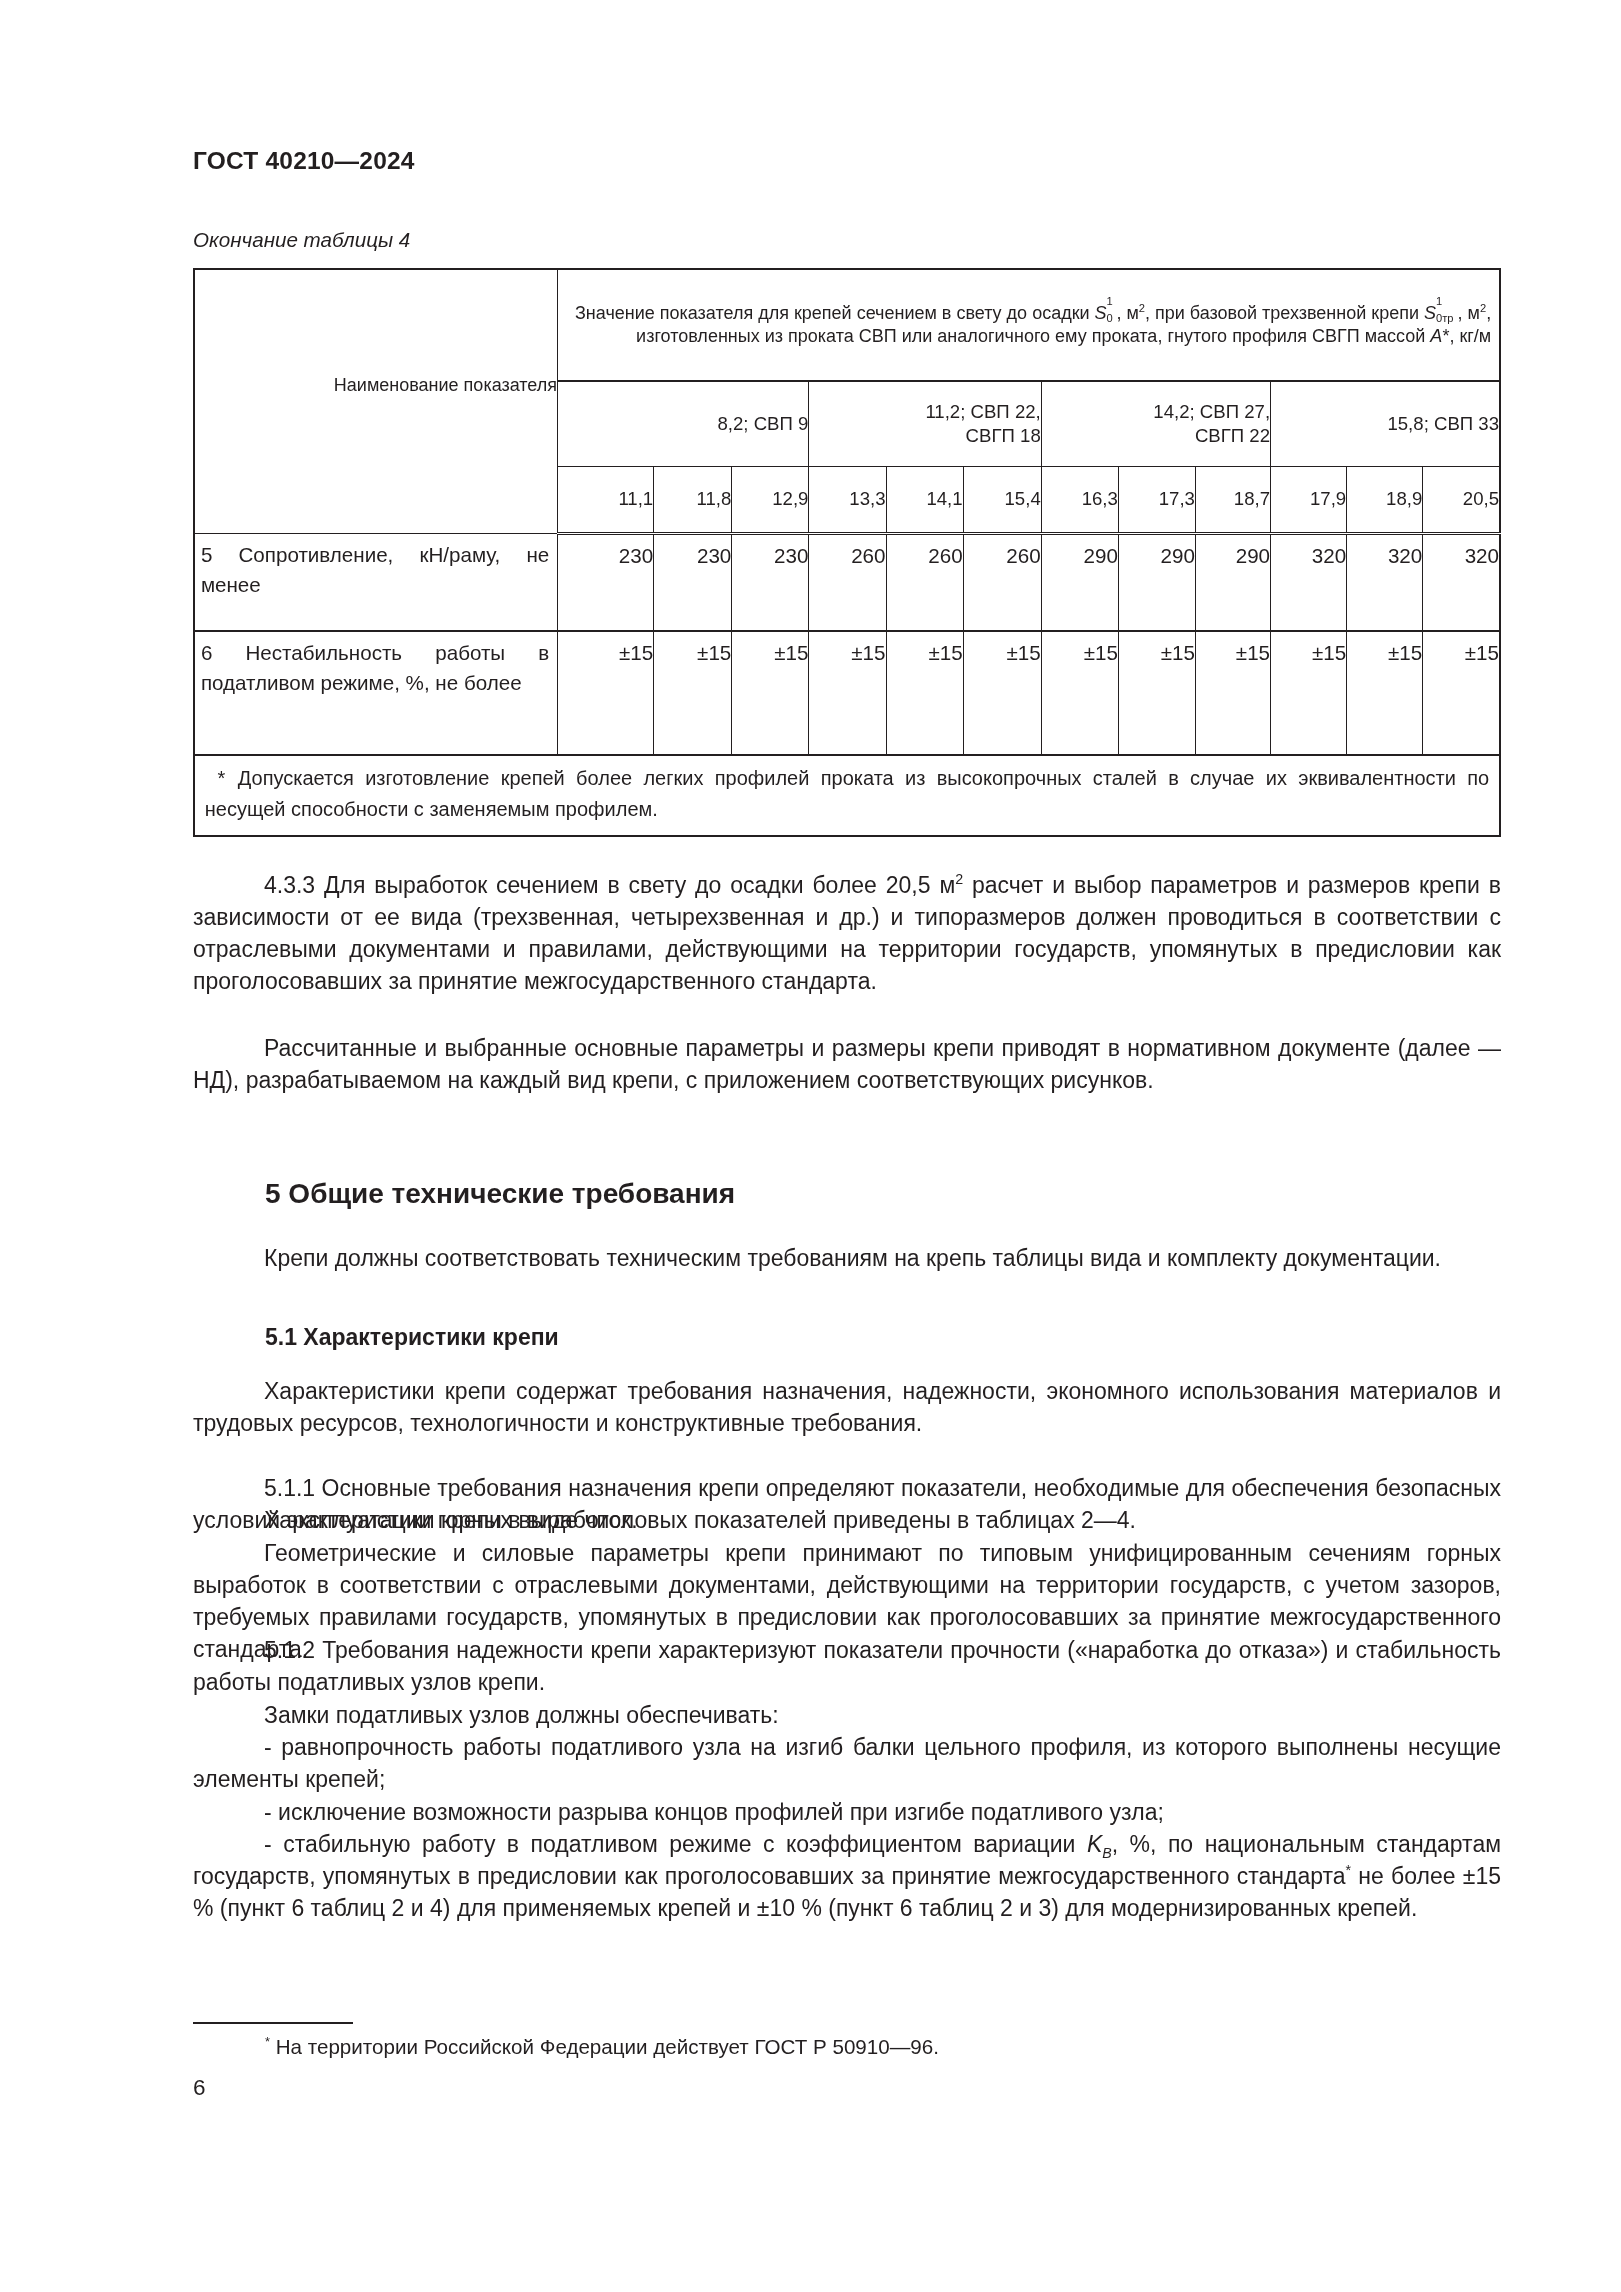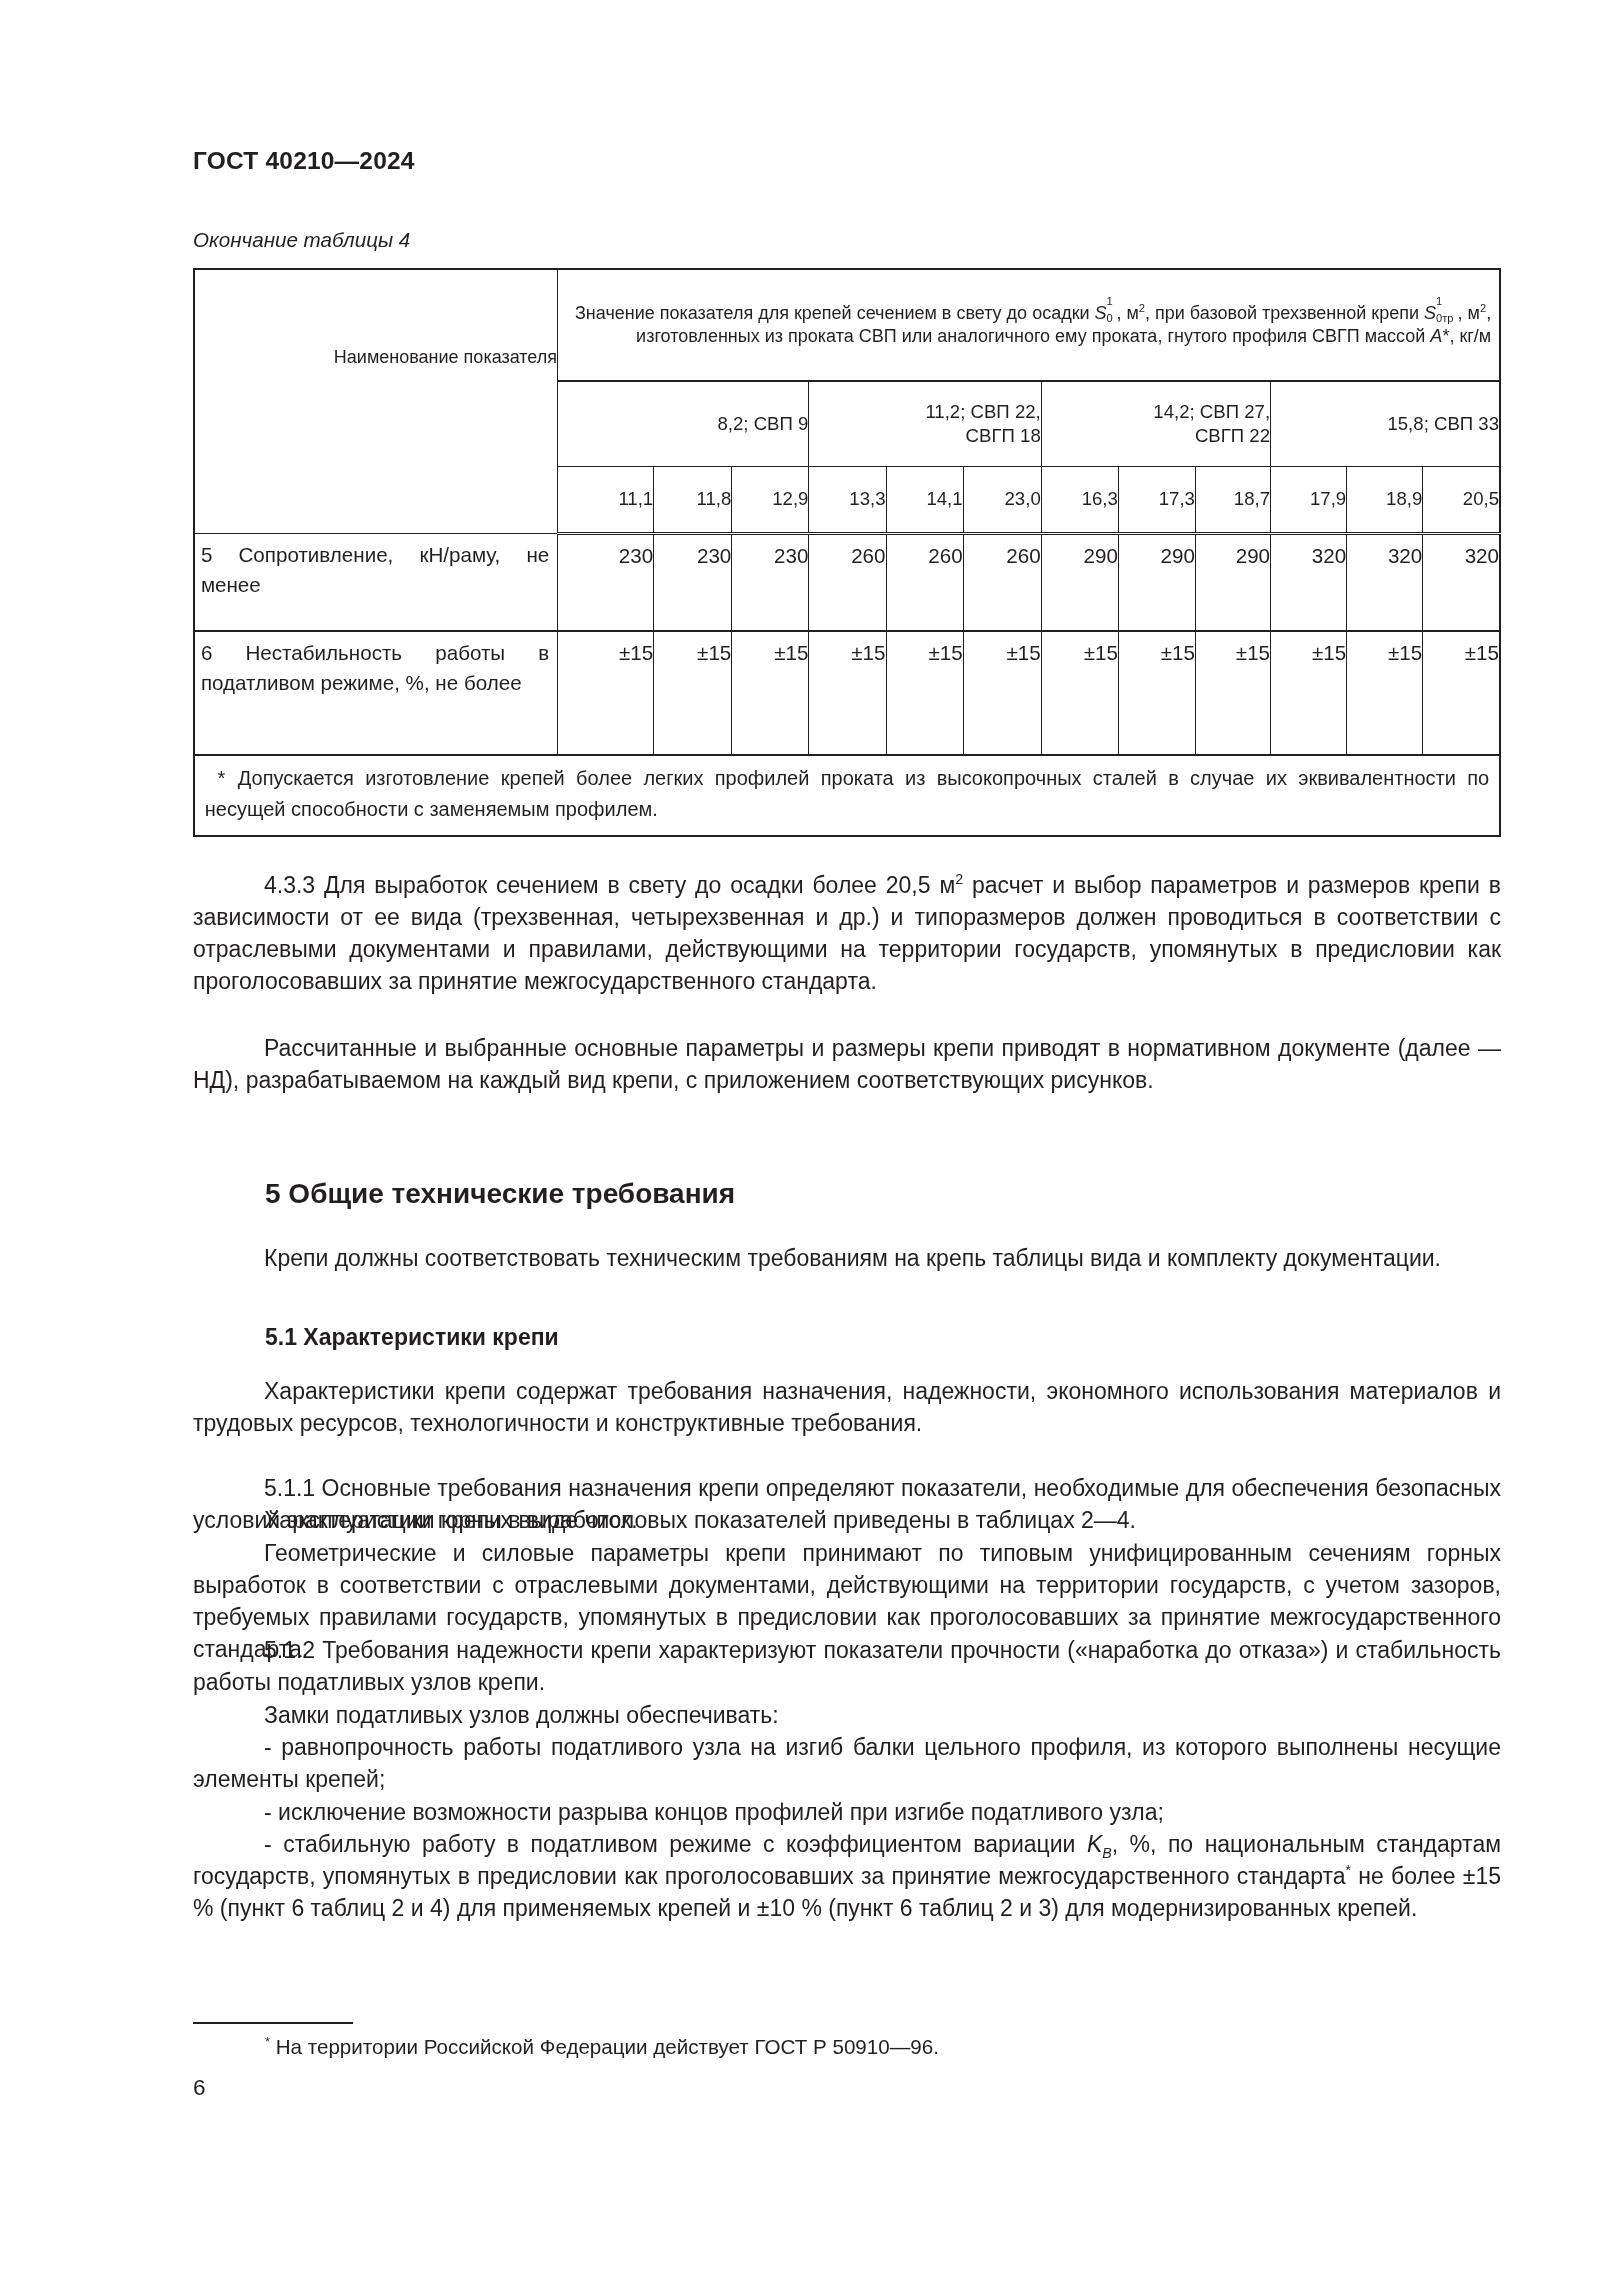--- a/index.html
+++ b/index.html
@@ -24,21 +24,21 @@
     .tbl td {
       border: 1.5px solid #231f20; padding: 0; text-align: right;
       vertical-align: middle; line-height: 1.3;
     }
     .tbl .outer-top td { border-top: 2.9px solid #231f20; }
     .tbl td.first { border-left: 2.9px solid #231f20; }
     .tbl td.last { border-right: 2.9px solid #231f20; }
     .tbl .thick-bottom td { border-bottom: 2.9px solid #231f20; }
     .tbl .double-bottom td { border-bottom: 3.9px double #231f20; }
     .tbl .hdr-main { height: 110px; font-size: 18px; padding: 0 7.8px; line-height: 1.3; }
-    .tbl .hdr-name { vertical-align: top; padding-top: 76px; font-size: 18px; }
+    .tbl .hdr-name { vertical-align: top; padding-top: 104px; font-size: 18px; }
     .tbl .hdr-group { height: 84px; font-size: 18.6px; }
     .tbl .hdr-sub { height: 65px; font-size: 18.6px; }
     .tbl .row-label {
       text-align: justify; vertical-align: top; padding: 5.9px 7.8px 5.9px 5.9px;
       font-size: 20.6px; line-height: 1.45;
     }
     .tbl .row-val { vertical-align: top; padding-top: 7.8px; font-size: 20.6px; }
     .tbl .r5 td { height: 84px; }
     .tbl .r6 td { height: 110px; }
     .tbl .fn-cell {
@@ -123,21 +123,21 @@
     <td class="hdr-group last" colspan="3" style="border-top:2.9px solid #231f20">
       <span>15,8; СВП 33</span>
     </td>
   </tr>
   <tr class="double-bottom">
     <td class="hdr-sub">11,1</td>
     <td class="hdr-sub">11,8</td>
     <td class="hdr-sub">12,9</td>
     <td class="hdr-sub">13,3</td>
     <td class="hdr-sub">14,1</td>
-    <td class="hdr-sub">23,0</td>
+    <td class="hdr-sub">15,4</td>
     <td class="hdr-sub">16,3</td>
     <td class="hdr-sub">17,3</td>
     <td class="hdr-sub">18,7</td>
     <td class="hdr-sub">17,9</td>
     <td class="hdr-sub">18,9</td>
     <td class="hdr-sub last">20,5</td>
   </tr>
   <tr class="r5 thick-bottom">
     <td class="first row-label">5 Сопротивление, кН/раму, не менее</td>
     <td class="row-val">230</td>

